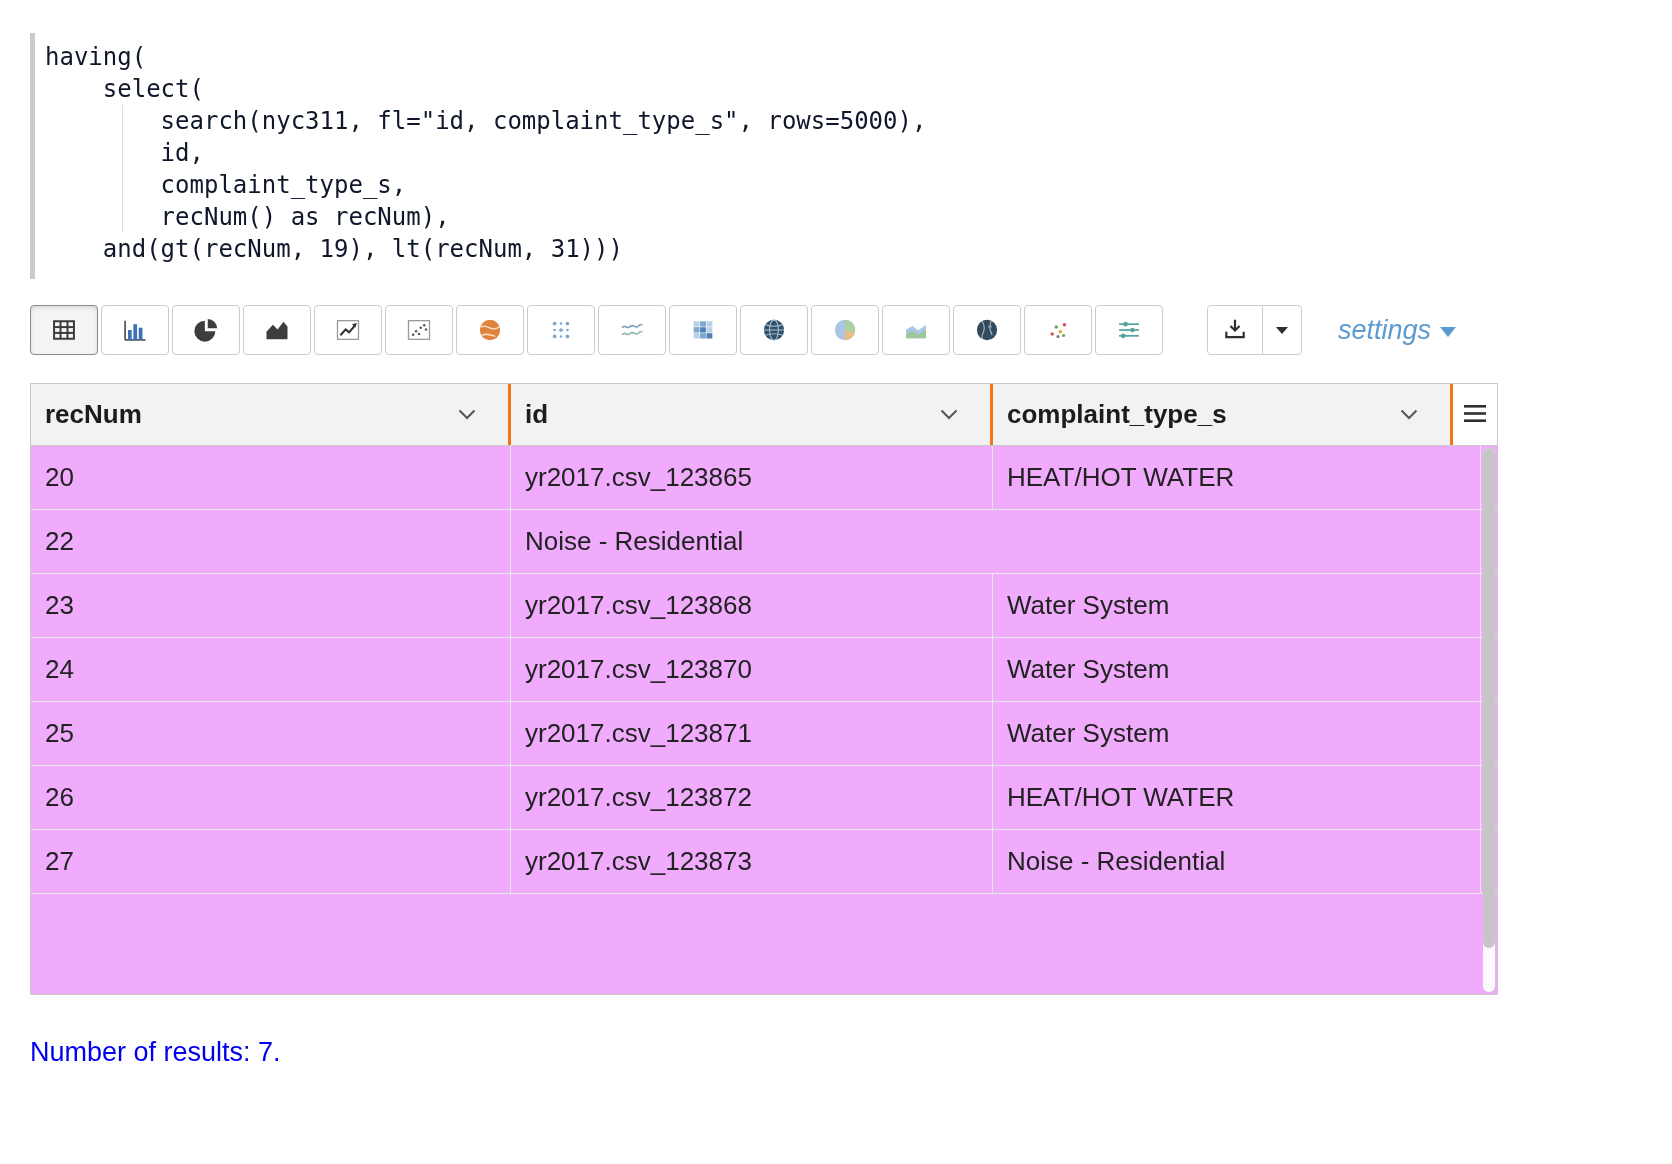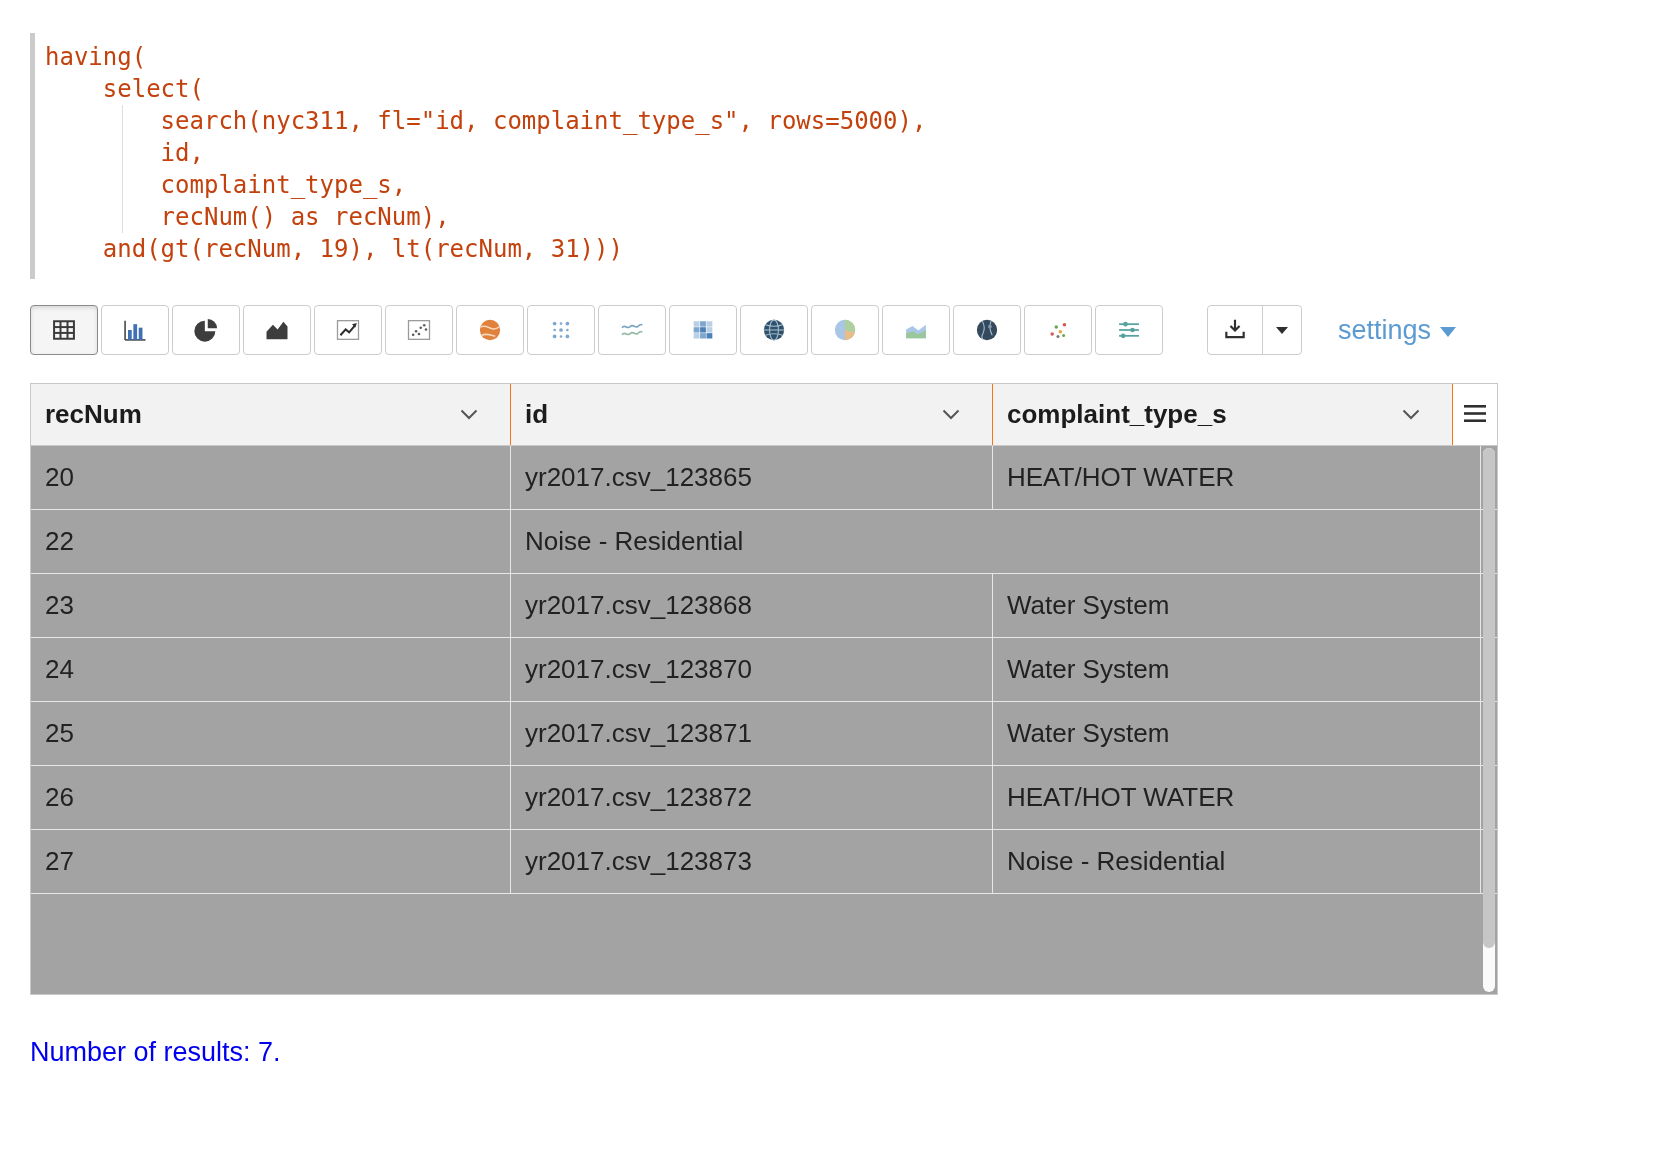--- a/index.html
+++ b/index.html
@@ -12,30 +12,30 @@
 
   
   .code-block {
     position: relative;
     margin: 33px 30px 0 30px;
     border-left: 5px solid #cbcbcb;
     padding: 8px 0 14px 10px;
   }
   .code-text {
     font-family: "DejaVu Sans Mono", "Liberation Mono", monospace;
-    font-size: 24px; line-height: 32px; color: #c2410c;
+    font-size: 24px; line-height: 32px; color: #0f172a;
     white-space: pre;
   }
   .indent-guide {
     position: absolute; left: 87px; top: 72px;
     width: 1px; height: 128px; background: #dedede;
   }
 
   
-  .toolbar { display: flex; align-items: center; margin: 26px 30px 0 30px; }
+  .toolbar { display: flex; align-items: center; margin: 26px 30px 0 30px; font-style: italic; }
   .viz-buttons { display: flex; gap: 3px; }
   .viz-btn {
     width: 68px; height: 50px; background: #fff;
     border: 1px solid #ccc; border-radius: 4px;
     display: flex; align-items: center; justify-content: center;
     cursor: pointer; padding: 0;
   }
   .viz-btn.active {
     border-color: #8a8a8a; background: #f5f5f5;
     box-shadow: inset 0 2px 4px rgba(0,0,0,0.12);
@@ -61,32 +61,32 @@
     width: 0; height: 0; display: inline-block; margin-top: 4px;
     border-left: 8px solid transparent; border-right: 8px solid transparent;
     border-top: 10px solid currentColor;
   }
 
   
   .table-wrap { margin: 28px 30px 0 30px; width: 1468px; border: 1px solid #c9c9c9; }
   .thead { display: flex; height: 62px; background: #f2f2f2; border-bottom: 1px solid #c9c9c9; }
   .th {
     display: flex; align-items: center; justify-content: space-between;
-    padding: 0 32px 0 14px; border-right: 1px solid #f97316;
+    padding: 0 32px 0 14px; border-right: 3px solid #f97316;
     font-weight: bold; font-size: 26px; color: #1c1c1c; cursor: pointer;
   }
   .th.col0 { width: 480px; }
   .th.col1 { width: 482px; }
   .th.col2 { width: 460px; gap: 32px; }
   .th.menu {
     flex: 1; background: #fff; border-right: none;
     justify-content: center; padding: 0;
   }
   .th-chevron { display: flex; cursor: pointer; }
-  .tbody { position: relative; height: 548px; background: #a3a3a3; }
+  .tbody { position: relative; height: 548px; background: #f0abfc; }
   .trow { display: flex; height: 64px; border-bottom: 1px solid #e7e7e7; }
   .tcell {
     font-size: 26px; color: #222; padding: 0 14px;
     display: flex; align-items: center; border-right: 1px solid #e7e7e7;
     white-space: nowrap; overflow: hidden;
   }
   .tcell.c0 { width: 480px; }
   .tcell.c1 { width: 482px; }
   .tcell.c2 { flex: 1; margin-right: 16px; }
   .vscroll {

